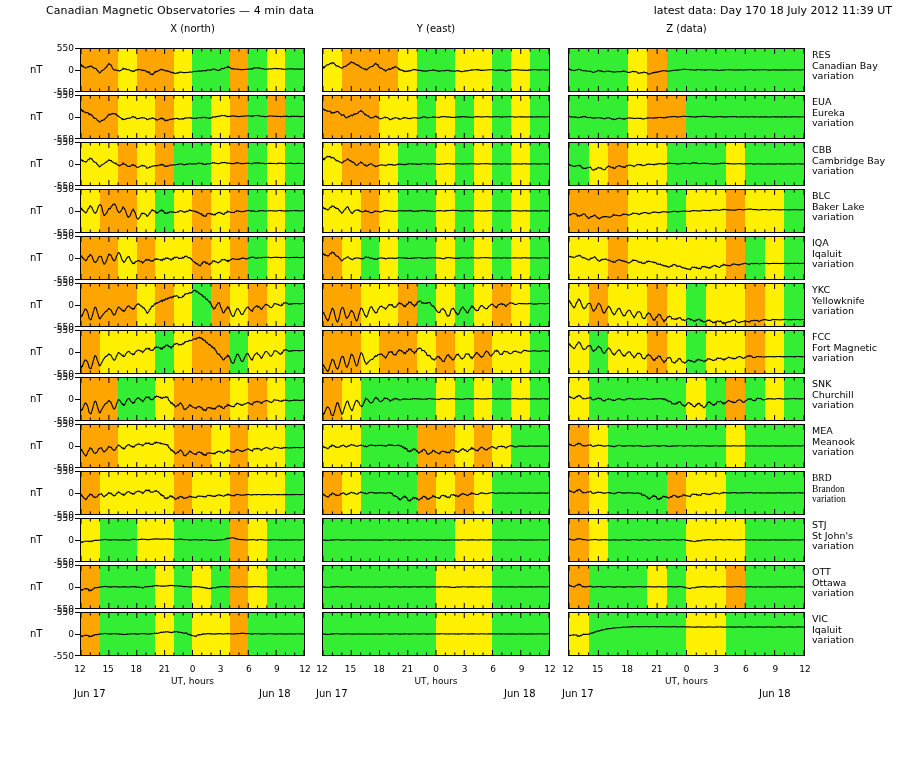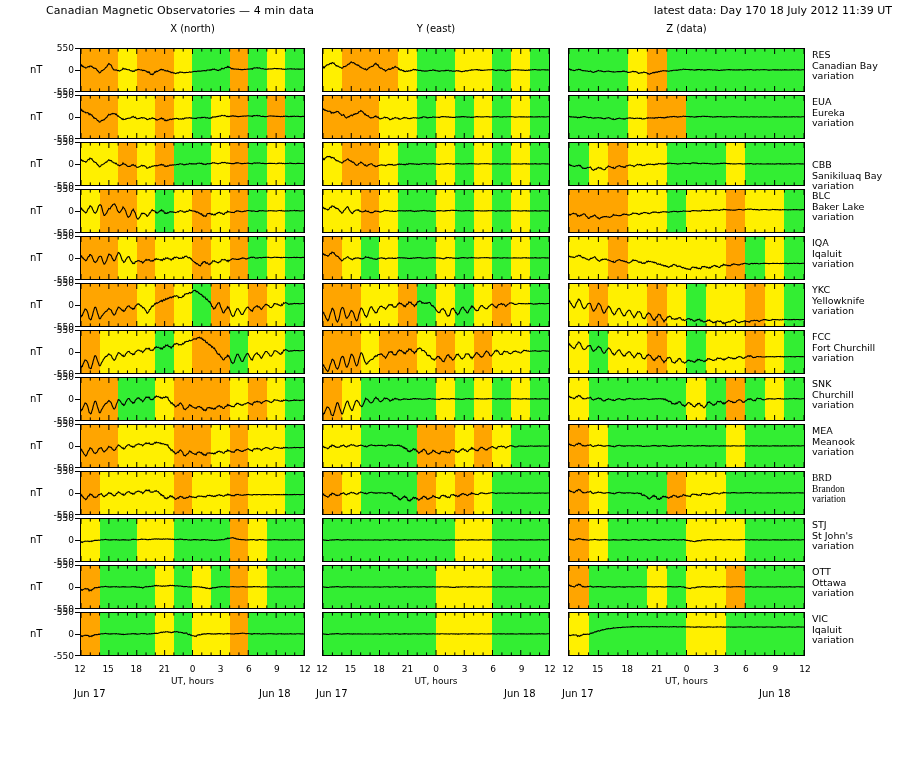--- a/index.html
+++ b/index.html
@@ -267,23 +267,23 @@
         <path d="M0.00 0V5.00M0.00 42V37.00M9.79 0V2.60M9.79 42V39.40M19.58 0V2.60M19.58 42V39.40M29.38 0V5.00M29.38 42V37.00M39.17 0V2.60M39.17 42V39.40M48.96 0V2.60M48.96 42V39.40M58.75 0V5.00M58.75 42V37.00M68.54 0V2.60M68.54 42V39.40M78.33 0V2.60M78.33 42V39.40M88.13 0V5.00M88.13 42V37.00M97.92 0V2.60M97.92 42V39.40M107.71 0V2.60M107.71 42V39.40M117.50 0V5.00M117.50 42V37.00M127.29 0V2.60M127.29 42V39.40M137.08 0V2.60M137.08 42V39.40M146.88 0V5.00M146.88 42V37.00M156.67 0V2.60M156.67 42V39.40M166.46 0V2.60M166.46 42V39.40M176.25 0V5.00M176.25 42V37.00M186.04 0V2.60M186.04 42V39.40M195.83 0V2.60M195.83 42V39.40M205.63 0V5.00M205.63 42V37.00M215.42 0V2.60M215.42 42V39.40M225.21 0V2.60M225.21 42V39.40M235.00 0V5.00M235.00 42V37.00" stroke="#000" stroke-width="1" fill="none"></path>
       </svg>
     </div>
     <div class="ylab" style="left: 36px; width: 38px; top: 137px;">550</div>
     <div class="ytick" style="left: 75px; width: 5px; top: 142px;"></div>
     <div class="ylab" style="left: 36px; width: 38px; top: 159px;">0</div>
     <div class="ytick" style="left: 75px; width: 5px; top: 164px;"></div>
     <div class="ylab" style="left: 36px; width: 38px; top: 181px;">-550</div>
     <div class="ytick" style="left: 75px; width: 5px; top: 185px;"></div>
     <div class="yunit" style="left: 30px; top: 158px;">nT</div>
-    <div class="stn" style="left: 812px; top: 160px;">
+    <div class="stn" style="left: 812px; top: 145px;">
       <div>CBB</div>
-      <div>Sanikiluaq Bay</div>
+      <div>Cambridge Bay</div>
       <div>variation</div>
     </div>
     <div class="panel" style="left: 80px; top: 189px; width: 225px; height: 44px;">
       <div class="bands">
         <i style="width: 8.33333%; background: rgb(255, 240, 0);"></i>
         <i style="width: 8.33333%; background: rgb(255, 165, 0);"></i>
         <i style="width: 8.33333%; background: rgb(255, 165, 0);"></i>
         <i style="width: 8.33333%; background: rgb(255, 240, 0);"></i>
         <i style="width: 8.33333%; background: rgb(51, 238, 51);"></i>
         <i style="width: 8.33333%; background: rgb(255, 240, 0);"></i>
@@ -581,21 +581,21 @@
     </div>
     <div class="ylab" style="left: 36px; width: 38px; top: 325px;">550</div>
     <div class="ytick" style="left: 75px; width: 5px; top: 330px;"></div>
     <div class="ylab" style="left: 36px; width: 38px; top: 347px;">0</div>
     <div class="ytick" style="left: 75px; width: 5px; top: 352px;"></div>
     <div class="ylab" style="left: 36px; width: 38px; top: 369px;">-550</div>
     <div class="ytick" style="left: 75px; width: 5px; top: 373px;"></div>
     <div class="yunit" style="left: 30px; top: 346px;">nT</div>
     <div class="stn" style="left: 812px; top: 332px;">
       <div>FCC</div>
-      <div>Fort Churchill</div>
+      <div>Fort Magnetic</div>
       <div>variation</div>
     </div>
     <div class="panel" style="left: 80px; top: 377px; width: 225px; height: 44px;">
       <div class="bands">
         <i style="width: 8.33333%; background: rgb(255, 165, 0);"></i>
         <i style="width: 8.33333%; background: rgb(255, 165, 0);"></i>
         <i style="width: 8.33333%; background: rgb(51, 238, 51);"></i>
         <i style="width: 8.33333%; background: rgb(51, 238, 51);"></i>
         <i style="width: 8.33333%; background: rgb(255, 240, 0);"></i>
         <i style="width: 8.33333%; background: rgb(255, 165, 0);"></i>

